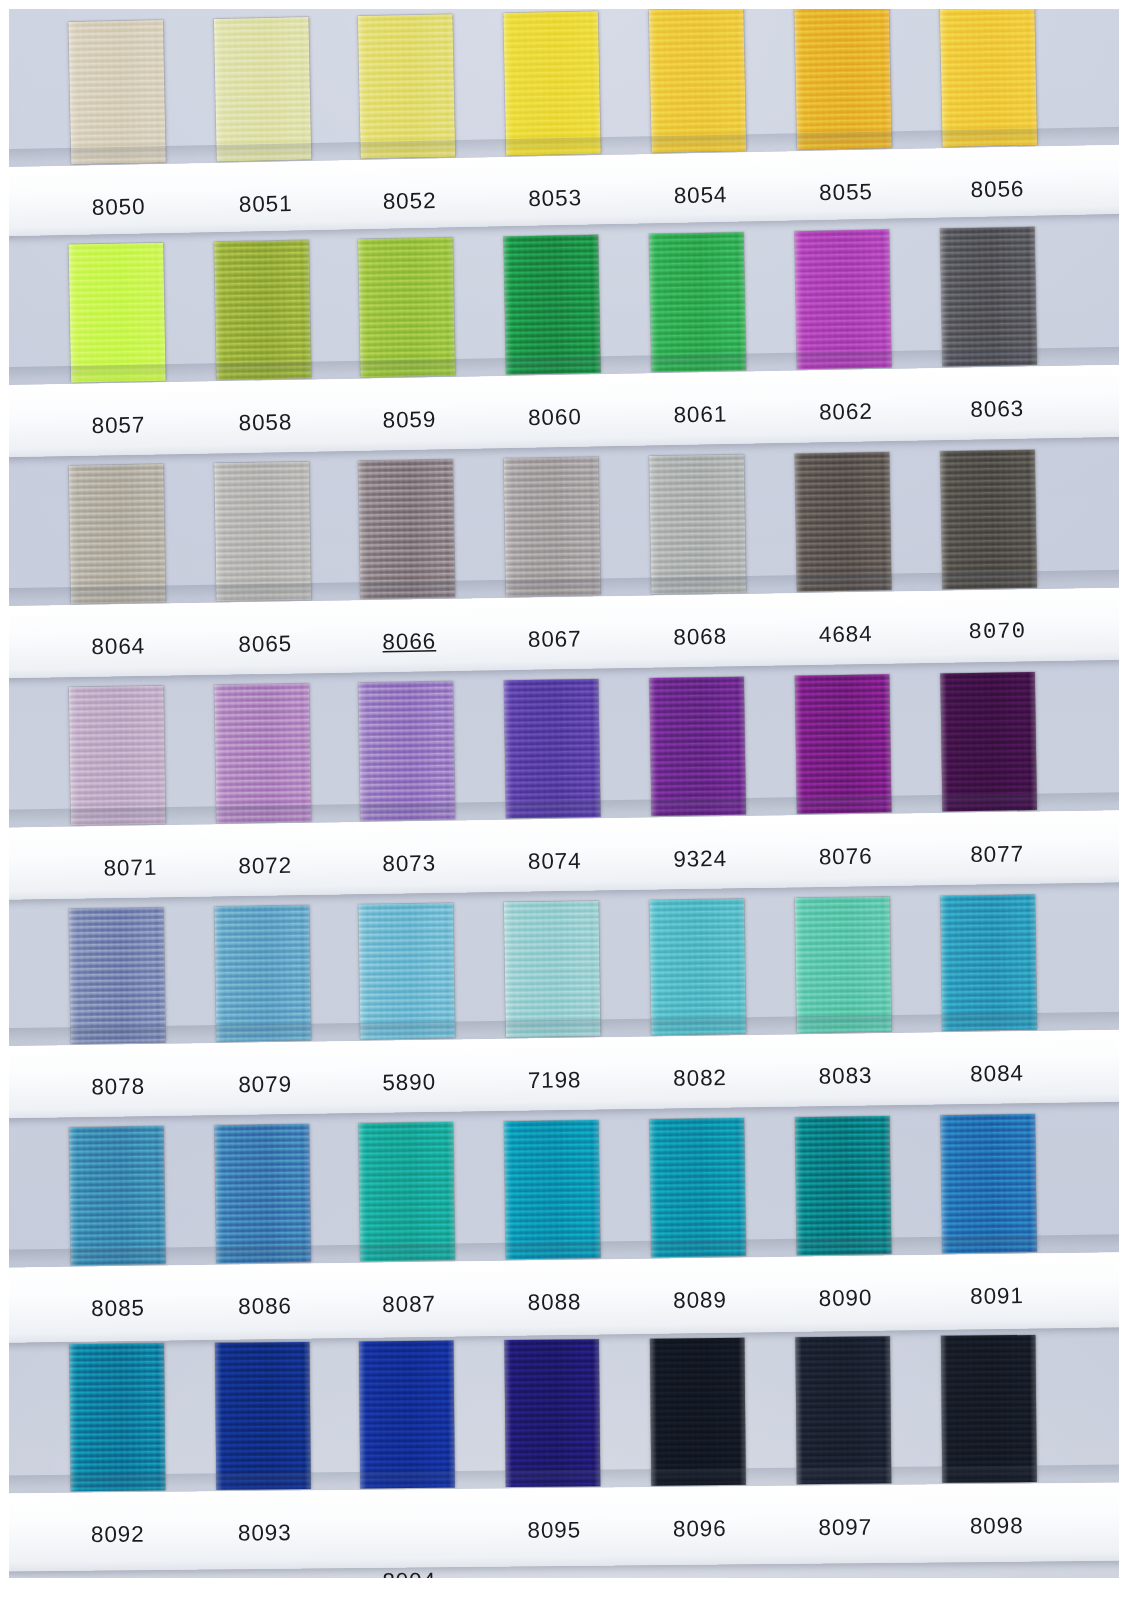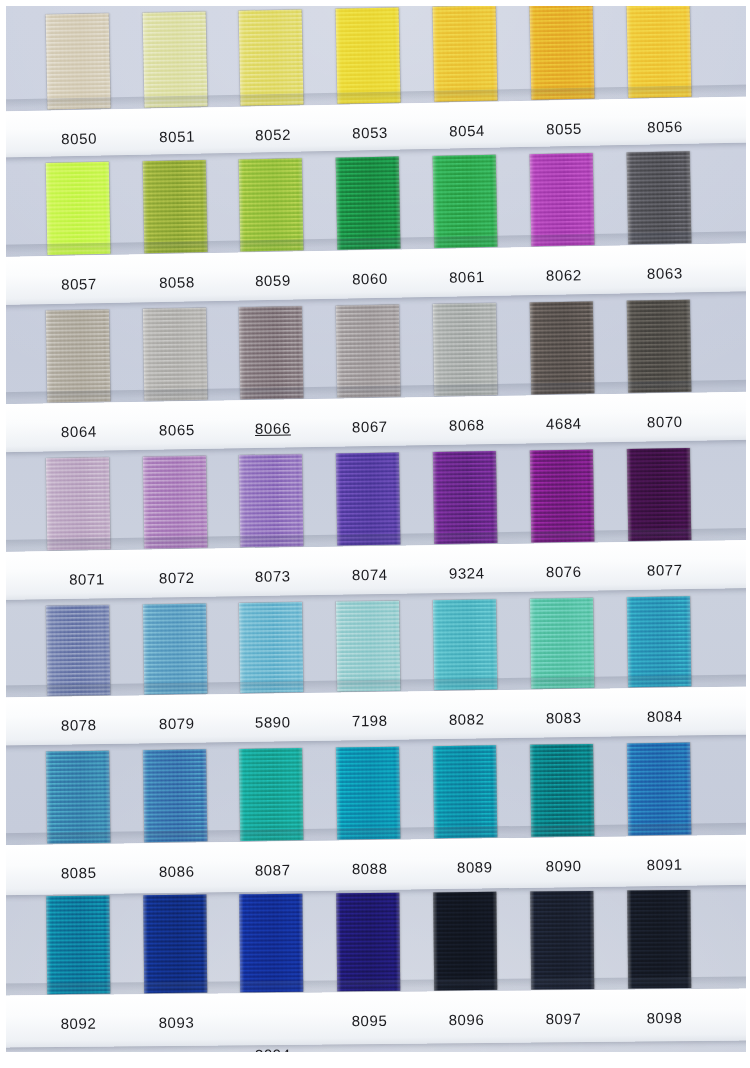--- a/index.html
+++ b/index.html
@@ -285,21 +285,21 @@
           </div>
           <div class="strip-shadow" style="top: 81px;"></div>
           <div class="label-strip" style="top: 93px; height: 48px;">
             <div class="labels">
               <div class="code" style="left: 66px; width: 52px; top: 20px;">8064</div>
               <div class="code" style="left: 164px; width: 52px; top: 20px;">8065</div>
               <div class="code" style="left: 260px; width: 52px; top: 20px; text-decoration: underline;">8066</div>
               <div class="code" style="left: 357px; width: 52px; top: 20px;">8067</div>
               <div class="code" style="left: 454px; width: 52px; top: 20px;">8068</div>
               <div class="code" style="left: 551px; width: 52px; top: 20px;">4684</div>
-              <div class="code" style="left: 652px; width: 52px; top: 20px;">8070</div>
+              <div class="code" style="left: 652px; width: 52px; top: 20px; font-family: Liberation Mono, monospace;">8070</div>
             </div>
           </div>
         </div>
       </div>
       <div class="row" style="top: 453px; height: 141px; transform: rotate(-0.9deg); transform-origin: 50% 50%;">
         <div class="row-inner">
           <div class="ribbons">
             <div class="swatch" title="8071" style="left: 61px; width: 63px; height: 92px; background: rgb(193, 173, 199);">
               <div class="tex"></div>
               <div class="edgefold"></div>
@@ -421,21 +421,21 @@
               <div class="edgefold"></div>
             </div>
           </div>
           <div class="strip-shadow" style="top: 81px;"></div>
           <div class="label-strip" style="top: 93px; height: 50px;">
             <div class="labels">
               <div class="code" style="left: 66px; width: 52px; top: 20px;">8085</div>
               <div class="code" style="left: 164px; width: 52px; top: 20px;">8086</div>
               <div class="code" style="left: 260px; width: 52px; top: 20px;">8087</div>
               <div class="code" style="left: 357px; width: 52px; top: 20px;">8088</div>
-              <div class="code" style="left: 454px; width: 52px; top: 20px; text-align: right;">8089</div>
+              <div class="code" style="left: 454px; width: 52px; top: 20px;">8089</div>
               <div class="code" style="left: 551px; width: 52px; top: 20px;">8090</div>
               <div class="code" style="left: 652px; width: 52px; top: 20px;">8091</div>
             </div>
           </div>
         </div>
       </div>
       <div class="row" style="top: 893px; height: 151px; transform: rotate(-0.55deg); transform-origin: 50% 50%;">
         <div class="row-inner">
           <div class="ribbons">
             <div class="swatch" title="8092" style="left: 61px; width: 63px; height: 98px; background: rgb(15, 127, 161);">

